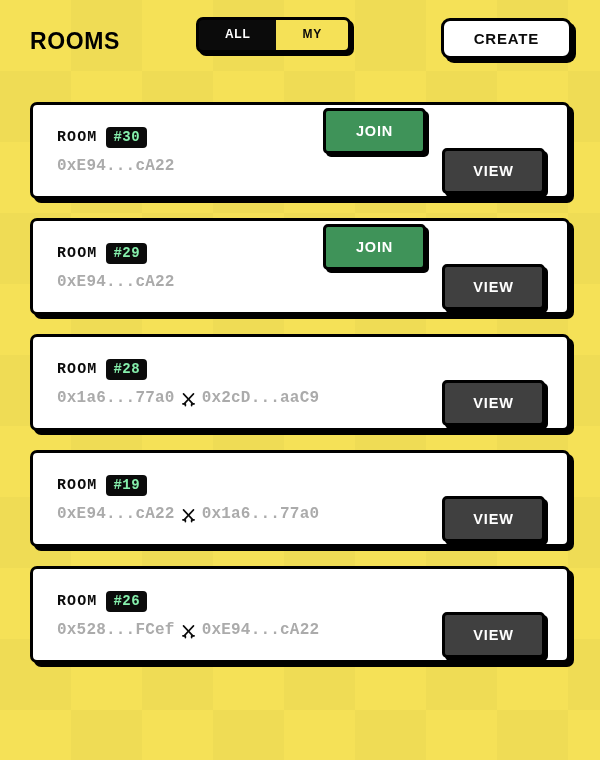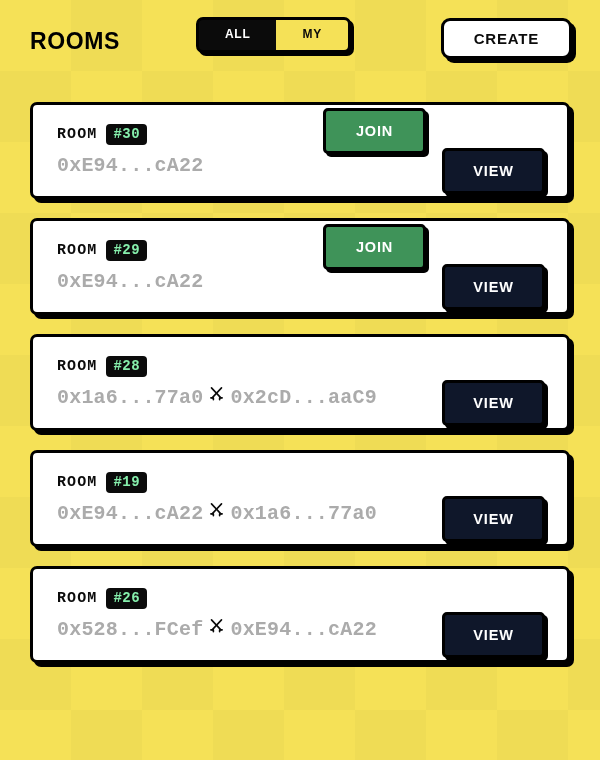--- a/index.html
+++ b/index.html
@@ -133,23 +133,23 @@
     font-size: 14px;
     font-weight: bold;
     letter-spacing: 0.5px;
     padding: 3px 7px 4px 7px;
     border-radius: 4px;
     line-height: 1;
   }
 
   .room-players {
     display: flex;
-    align-items: flex-start;
+    align-items: flex-end;
     gap: 6px;
-    font-size: 20px;
+    font-size: 16px;
     font-weight: bold;
     color: #ABABAB;
     letter-spacing: 0.2px;
   }
 
   .swords-icon {
     display: inline-block;
     color: #0B0B0B;
     font-size: 14px;
     line-height: 1;
@@ -172,21 +172,21 @@
     color: #FFFFFF;
     border: 3px solid #000;
     border-radius: 5px;
     padding: 12px 0;
     width: 103px;
     text-align: center;
     cursor: pointer;
     box-shadow: 3px 3px 0 #000;
   }
   .action-btn.join { background: #3F9359; }
-  .action-btn.view { background: #0f172a; margin-top: 40px; }
+  .action-btn.view { background: #404040; margin-top: 40px; }
 
   
   .footer {
     margin-top: 22px;
     display: flex;
     justify-content: center;
   }
 
   .load-more-btn {
     background: #0B0B0B;

